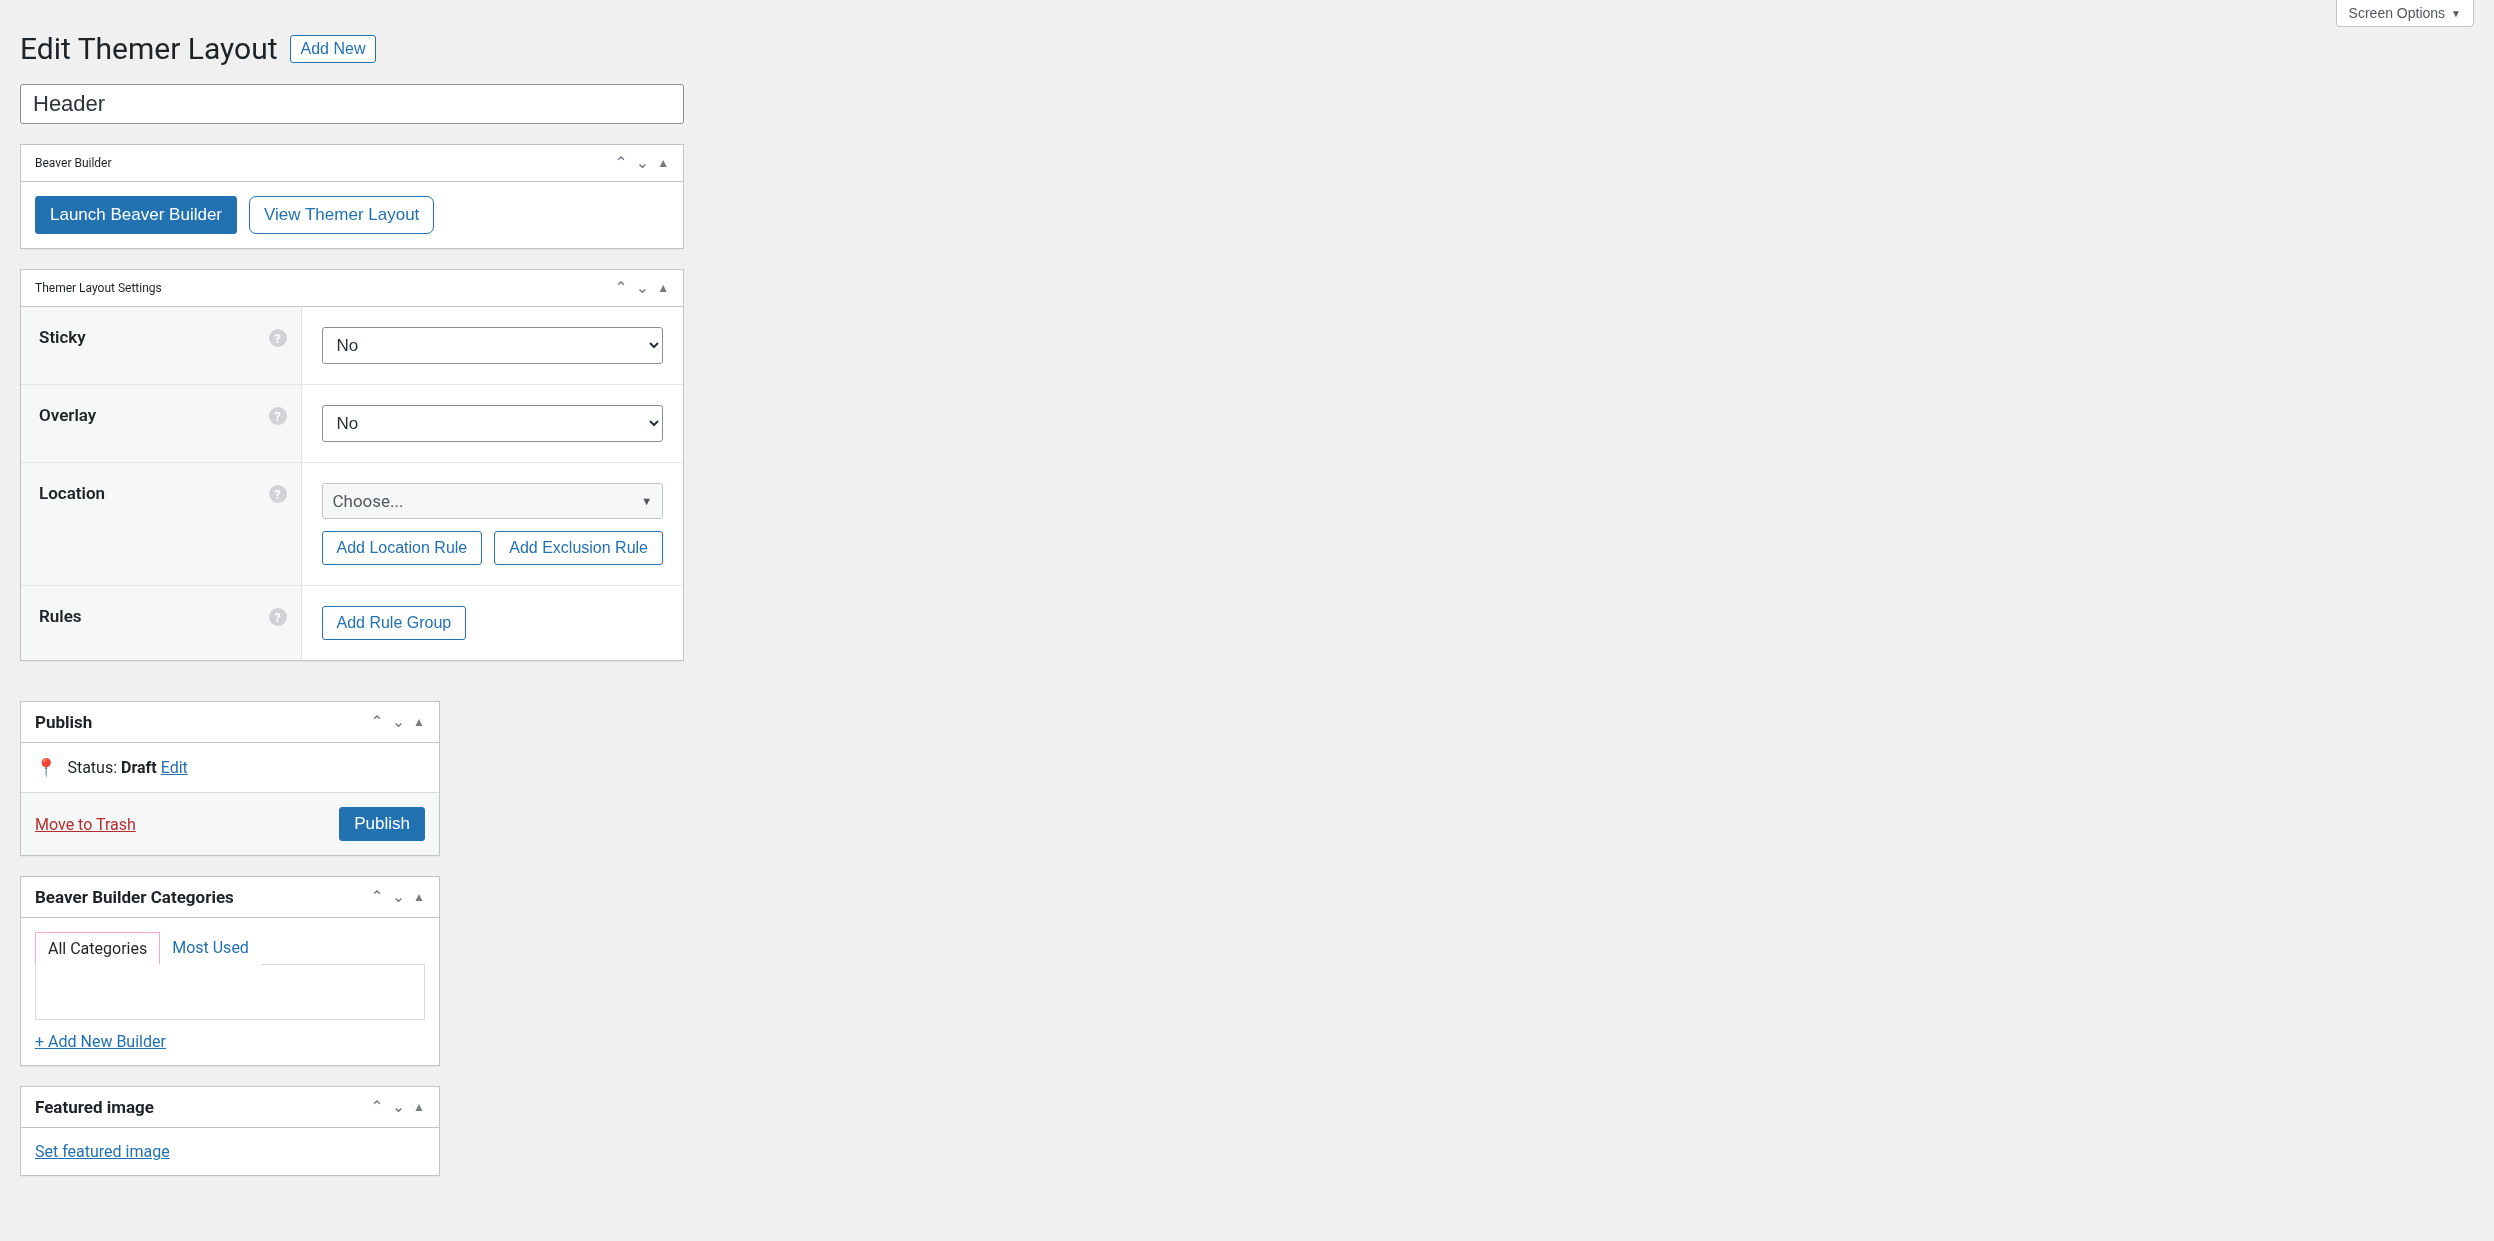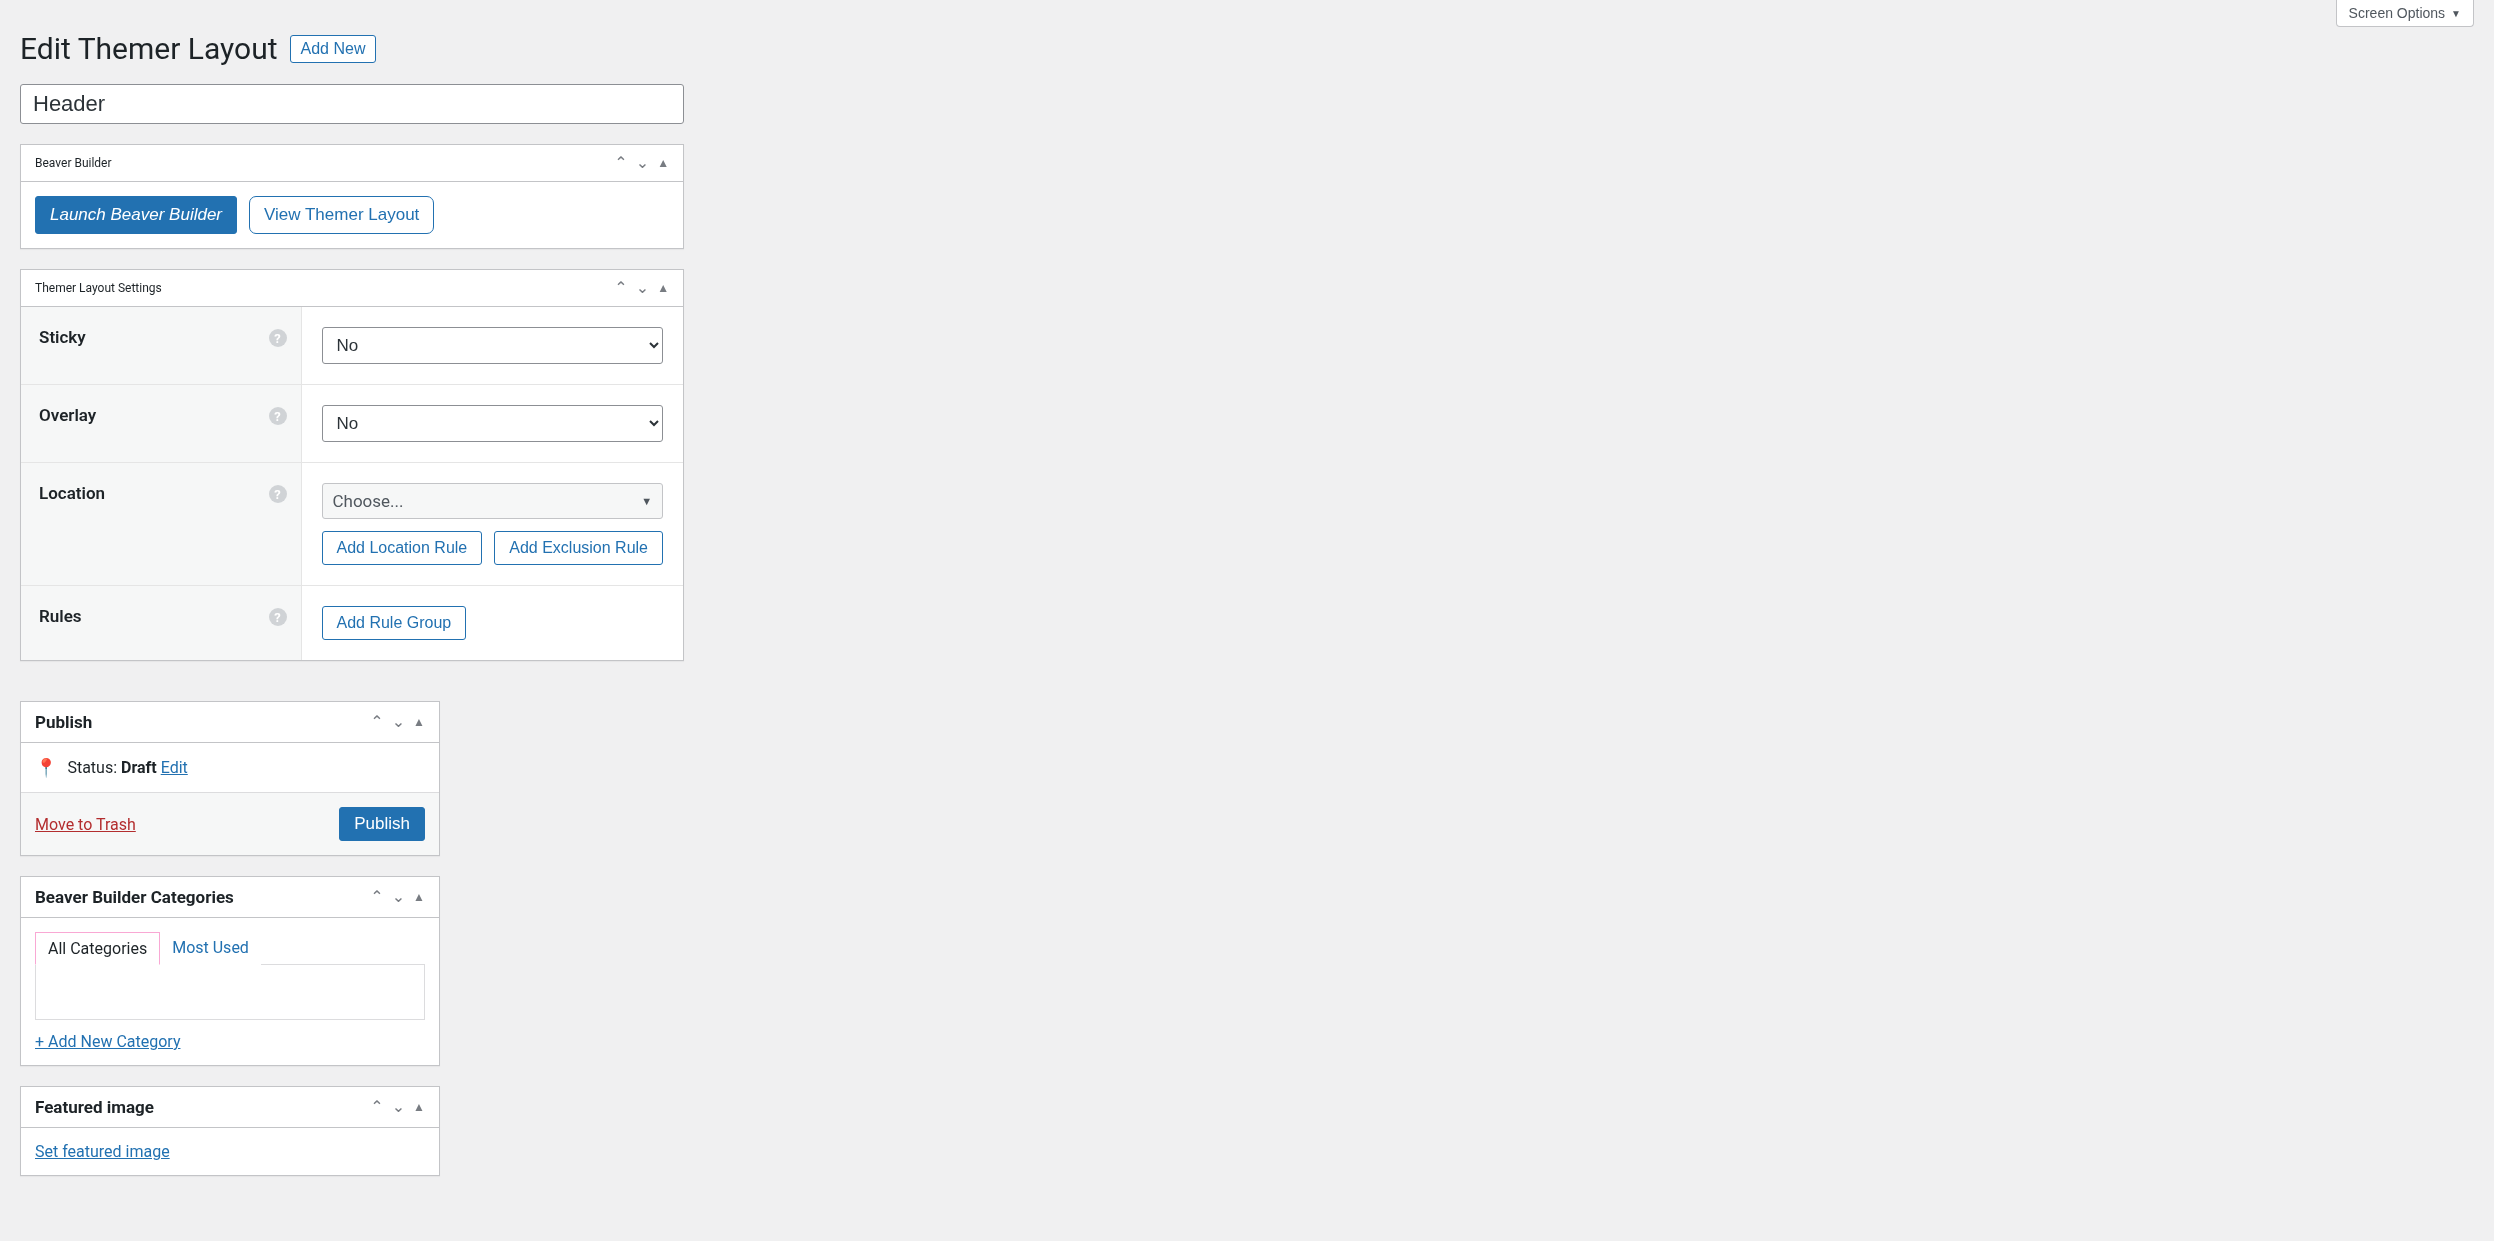--- a/index.html
+++ b/index.html
@@ -111,21 +111,20 @@
     .postbox-body { padding: 14px; }
     
     .btn-primary {
       background: #2271b1;
       border: 1px solid #2271b1;
       color: #fff;
       padding: 8px 14px;
       font-size: 17px;
       cursor: pointer;
       border-radius: 3px;
-      font-style: italic;
     }
     .btn-outline {
       background: #fff;
       border: 1px solid #2271b1;
       color: #2271b1;
       padding: 8px 14px;
       font-size: 17px;
       cursor: pointer;
       border-radius: 7px;
     }
@@ -419,21 +418,21 @@
           <span>⌄</span>
           <span class="triangle-up">▲</span>
         </div>
       </div>
       <div class="postbox-body categories">
         <div class="cat-tabs">
           <div class="cat-tab active">All Categories</div>
           <div class="cat-tab inactive">Most Used</div>
         </div>
         <div class="cat-box"></div>
-        <a class="link-action">+ Add New Category</a>
+        <a class="link-action">+ Add New Builder</a>
       </div>
     </div>
 
     <div class="postbox">
       <div class="postbox-header">
         <h2>Featured image</h2>
         <div class="handle-actions">
           <span>⌃</span>
           <span>⌄</span>
           <span class="triangle-up">▲</span>

